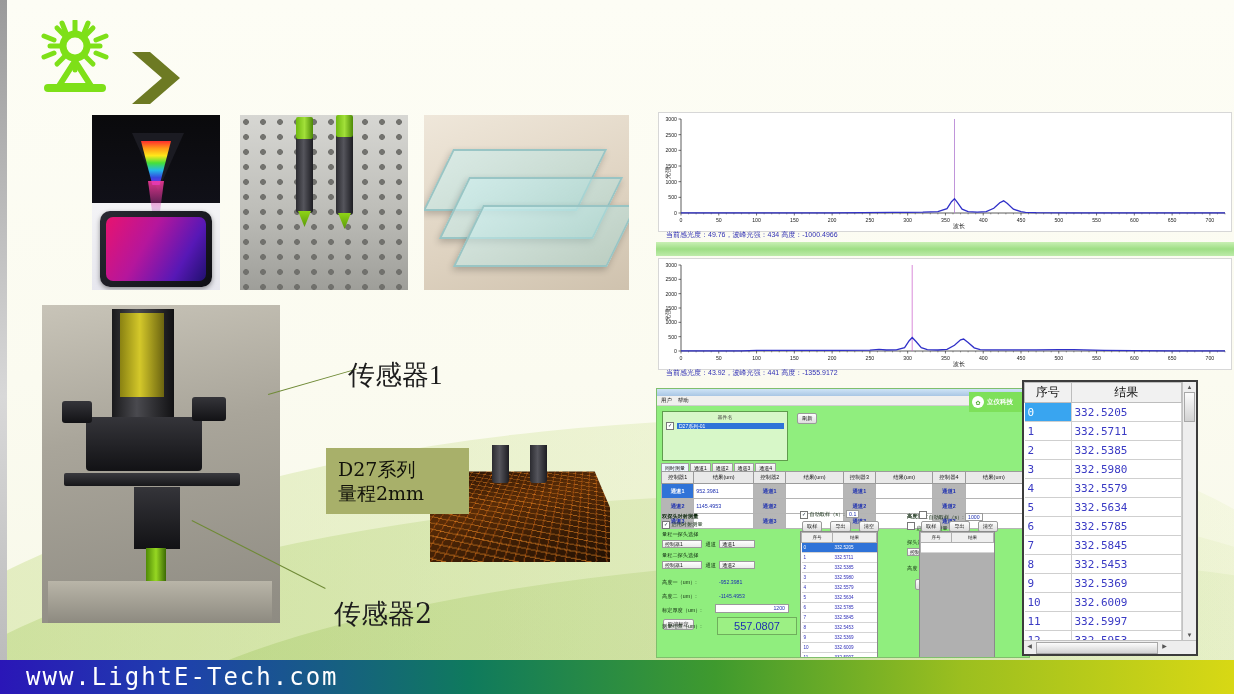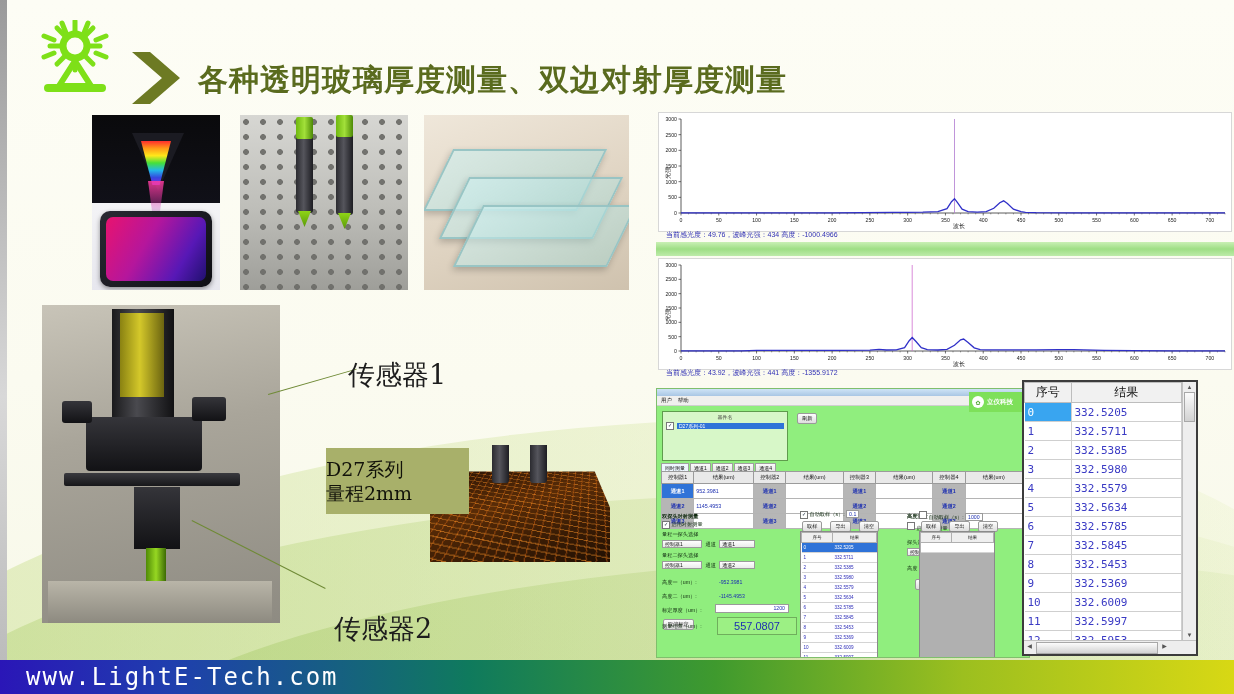--- a/index.html
+++ b/index.html
@@ -88,21 +88,21 @@
        repeating-linear-gradient(104deg,rgba(255,120,20,.40) 0 1px,rgba(0,0,0,0) 1px 8px),
        linear-gradient(160deg,#2a1405,#5a2c07 45%,#1d0e03);
      transform:perspective(220px) rotateX(46deg);}
 
   
   .sensor-lbl{position:absolute;font-family:"DejaVu Serif","Liberation Serif",serif;
      font-size:27px;color:#1d1d1d;white-space:nowrap;}
   .ann-line{position:absolute;height:1px;background:#6f8a36;transform-origin:0 0;}
   .yellow-box{position:absolute;left:326px;top:448px;width:143px;height:66px;
      background:#a8b06a;display:flex;flex-direction:column;justify-content:center;
-     align-items:flex-start;box-sizing:border-box;}
+     align-items:flex-start;padding-left:12px;box-sizing:border-box;}
   .yellow-box div{font-family:"DejaVu Serif","Liberation Serif",serif;
      font-size:19px;color:#12120a;line-height:1.28;white-space:nowrap;}
 
   
   .chartbox{position:absolute;background:#fff;border:1px solid #d7d7d7;}
   .chart1{left:658px;top:112px;width:572px;height:118px;}
   .chart2{left:658px;top:258px;width:572px;height:110px;}
   .chart-svg{display:block;width:100%;height:100%;}
   .chart-status{position:absolute;font-size:7px;color:#2f2fb4;white-space:nowrap;
      font-family:"Liberation Sans",sans-serif;}
@@ -220,21 +220,20 @@
         <line x1="6" y1="37" x2="16" y2="33"></line>
         <line x1="68" y1="37" x2="58" y2="33"></line>
       </g>
       <path d="M37 41 L53 66 L21 66 Z" fill="none" stroke="#7ee018" stroke-width="6"></path>
       <rect x="6" y="64" width="62" height="8" rx="4"></rect>
     </g>
   </svg>
   <svg class="chev" width="60" height="56" viewBox="0 0 60 56">
     <path d="M4 2 L34 28 L4 54 L22 54 L52 28 L22 2 Z" fill="#6d7a23"></path>
   </svg>
-  <div class="title">各种透明玻璃厚度测量、双边对射厚度测量</div>
 </div>
 
 <div class="tile tile-phone">
   <div class="cone"></div>
   <div class="rainbow"></div>
   <div class="beam"></div>
   <div class="phone-body"></div>
   <div class="phone-screen"></div>
 </div>
 
@@ -268,24 +267,24 @@
 
 <div class="tile tile-wave">
   <div class="waveimg"></div>
   <div class="probe" style="left:62px;top:-22px;height:60px;"></div>
 
   <div class="probe" style="left:100px;top:-24px;height:62px;"></div>
 
 </div>
 
 <div class="ann-line" style="left:268px;top:394px;width:92px;transform:rotate(-16deg);"></div>
-<div class="sensor-lbl" style="left:348px;top:357px;">传感器1</div>
+<div class="sensor-lbl" style="left:348px;top:357px;font-family:Liberation Serif, serif;">传感器1</div>
 
 <div class="ann-line" style="left:192px;top:520px;width:150px;transform:rotate(27deg);"></div>
-<div class="sensor-lbl" style="left:334px;top:611px;">传感器2</div>
+<div class="sensor-lbl" style="left:334px;top:596px;">传感器2</div>
 
 <div class="yellow-box">
   <div>D27系列</div>
   <div>量程2mm</div>
 </div>
 
 <div class="chartbox chart1">
   <svg class="chart-svg" viewBox="0 0 572 118" preserveAspectRatio="none">
     <g id="c0-axes">
         <line x1="22" y1="6" x2="22" y2="100" stroke="#333" stroke-width="0.8"></line>

